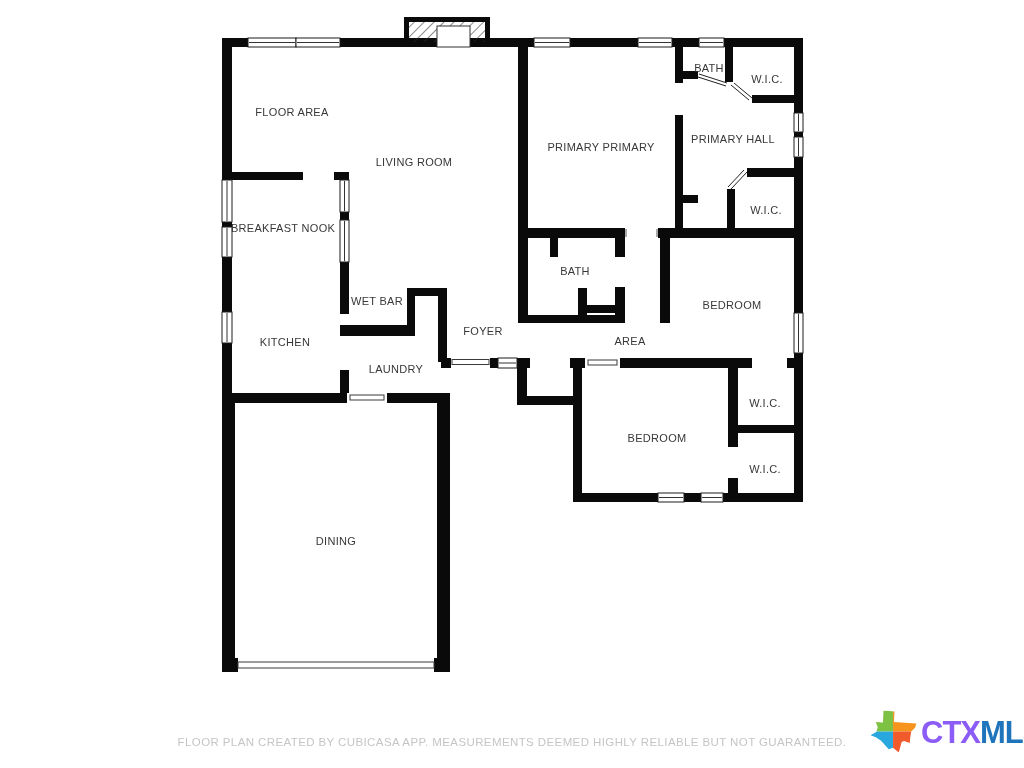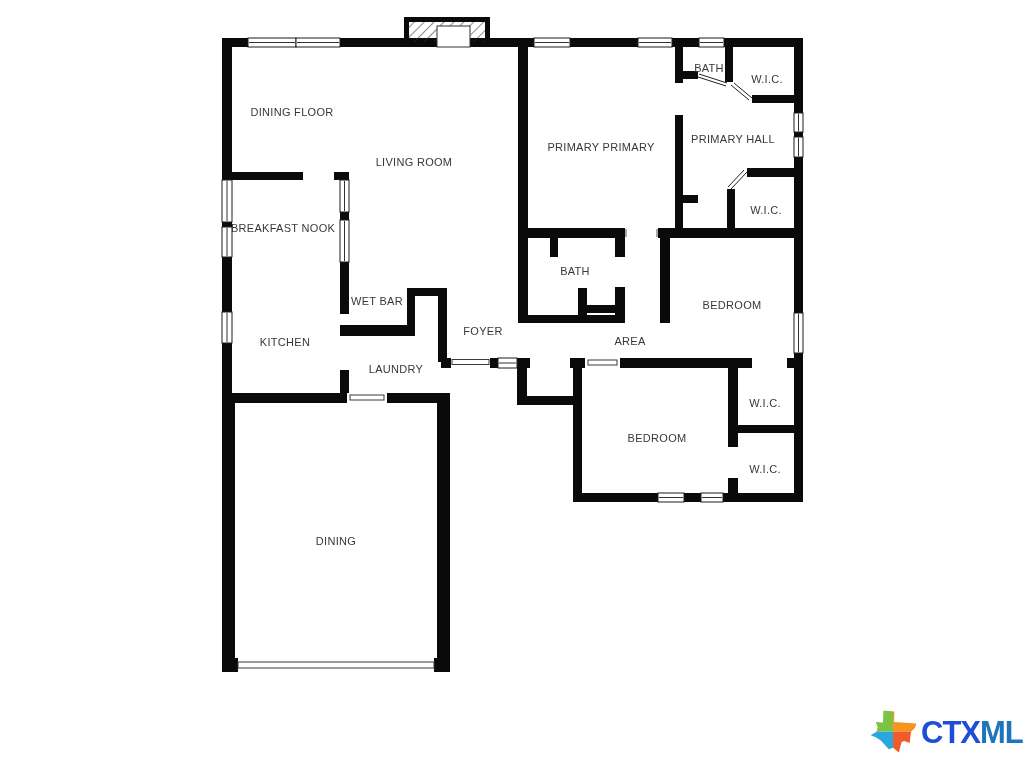--- a/index.html
+++ b/index.html
@@ -172,53 +172,54 @@
       <line class="leaf" x1="734" y1="83" x2="752" y2="98"></line>
       <line class="leaf" x1="731" y1="85" x2="749" y2="100"></line>
       <line class="leaf" x1="747" y1="172" x2="731" y2="189"></line>
       <line class="leaf" x1="744" y1="170" x2="728" y2="187"></line>
 
       <line class="jamb" x1="626" y1="229" x2="626" y2="237"></line>
       <line class="jamb" x1="657" y1="229" x2="657" y2="237"></line>
     </g>
   </svg>
 
-  <div class="room-label" style="left:292px;top:112px">DINING FLOOR</div>
+  <div class="room-label" style="left:292px;top:112px">FLOOR AREA</div>
   <div class="room-label" style="left:414px;top:162px">LIVING ROOM</div>
   <div class="room-label" style="left:601px;top:147px">PRIMARY PRIMARY</div>
   <div class="room-label" style="left:709px;top:68px">BATH</div>
   <div class="room-label" style="left:767px;top:79px">W.I.C.</div>
   <div class="room-label" style="left:733px;top:139px">PRIMARY HALL</div>
   <div class="room-label" style="left:766px;top:210px">W.I.C.</div>
   <div class="room-label" style="left:283px;top:228px">BREAKFAST NOOK</div>
   <div class="room-label" style="left:575px;top:271px">BATH</div>
   <div class="room-label" style="left:732px;top:305px">BEDROOM</div>
   <div class="room-label" style="left:377px;top:301px">WET BAR</div>
   <div class="room-label" style="left:285px;top:342px">KITCHEN</div>
   <div class="room-label" style="left:483px;top:331px">FOYER</div>
   <div class="room-label" style="left:630px;top:341px">AREA</div>
   <div class="room-label" style="left:396px;top:369px">LAUNDRY</div>
   <div class="room-label" style="left:765px;top:403px">W.I.C.</div>
   <div class="room-label" style="left:657px;top:438px">BEDROOM</div>
   <div class="room-label" style="left:765px;top:469px">W.I.C.</div>
   <div class="room-label" style="left:336px;top:541px">DINING</div>
 
+  <div id="disclaimer">FLOOR PLAN CREATED BY CUBICASA APP. MEASUREMENTS DEEMED HIGHLY RELIABLE BUT NOT GUARANTEED.</div>
 
   <div id="brand-logo">
     <svg width="48" height="45" viewBox="0 0 100 94">
       <defs>
         <clipPath id="texas-clip">
           <path d="M28,1 L51,3 L50,25 L97,28 L94,37 L86,45 L84,57 L83,69 L71,65 L66,67 L60,89 L48,79 L39,82 L23,64 L12,57 L1,53 L13,46 L16,36 L12,25 L27,26 Z"></path>
         </clipPath>
       </defs>
       <g clip-path="url(#texas-clip)">
         <rect x="0" y="0" width="48" height="45" fill="#7DC242"></rect>
         <rect x="48" y="0" width="52" height="45" fill="#F7941E"></rect>
         <rect x="0" y="45" width="48" height="49" fill="#29A8DF"></rect>
         <rect x="48" y="45" width="52" height="49" fill="#F15B2B"></rect>
       </g>
     </svg>
     <div id="brand-text">
-      <span style="color:#1d4ed8">CTX</span><span style="color:#1F75BB">MLS</span>
+      <span style="color:#8b5cf6">CTX</span><span style="color:#1F75BB">MLS</span>
     </div>
   </div>
 
 </div>
 
 </body></html>

